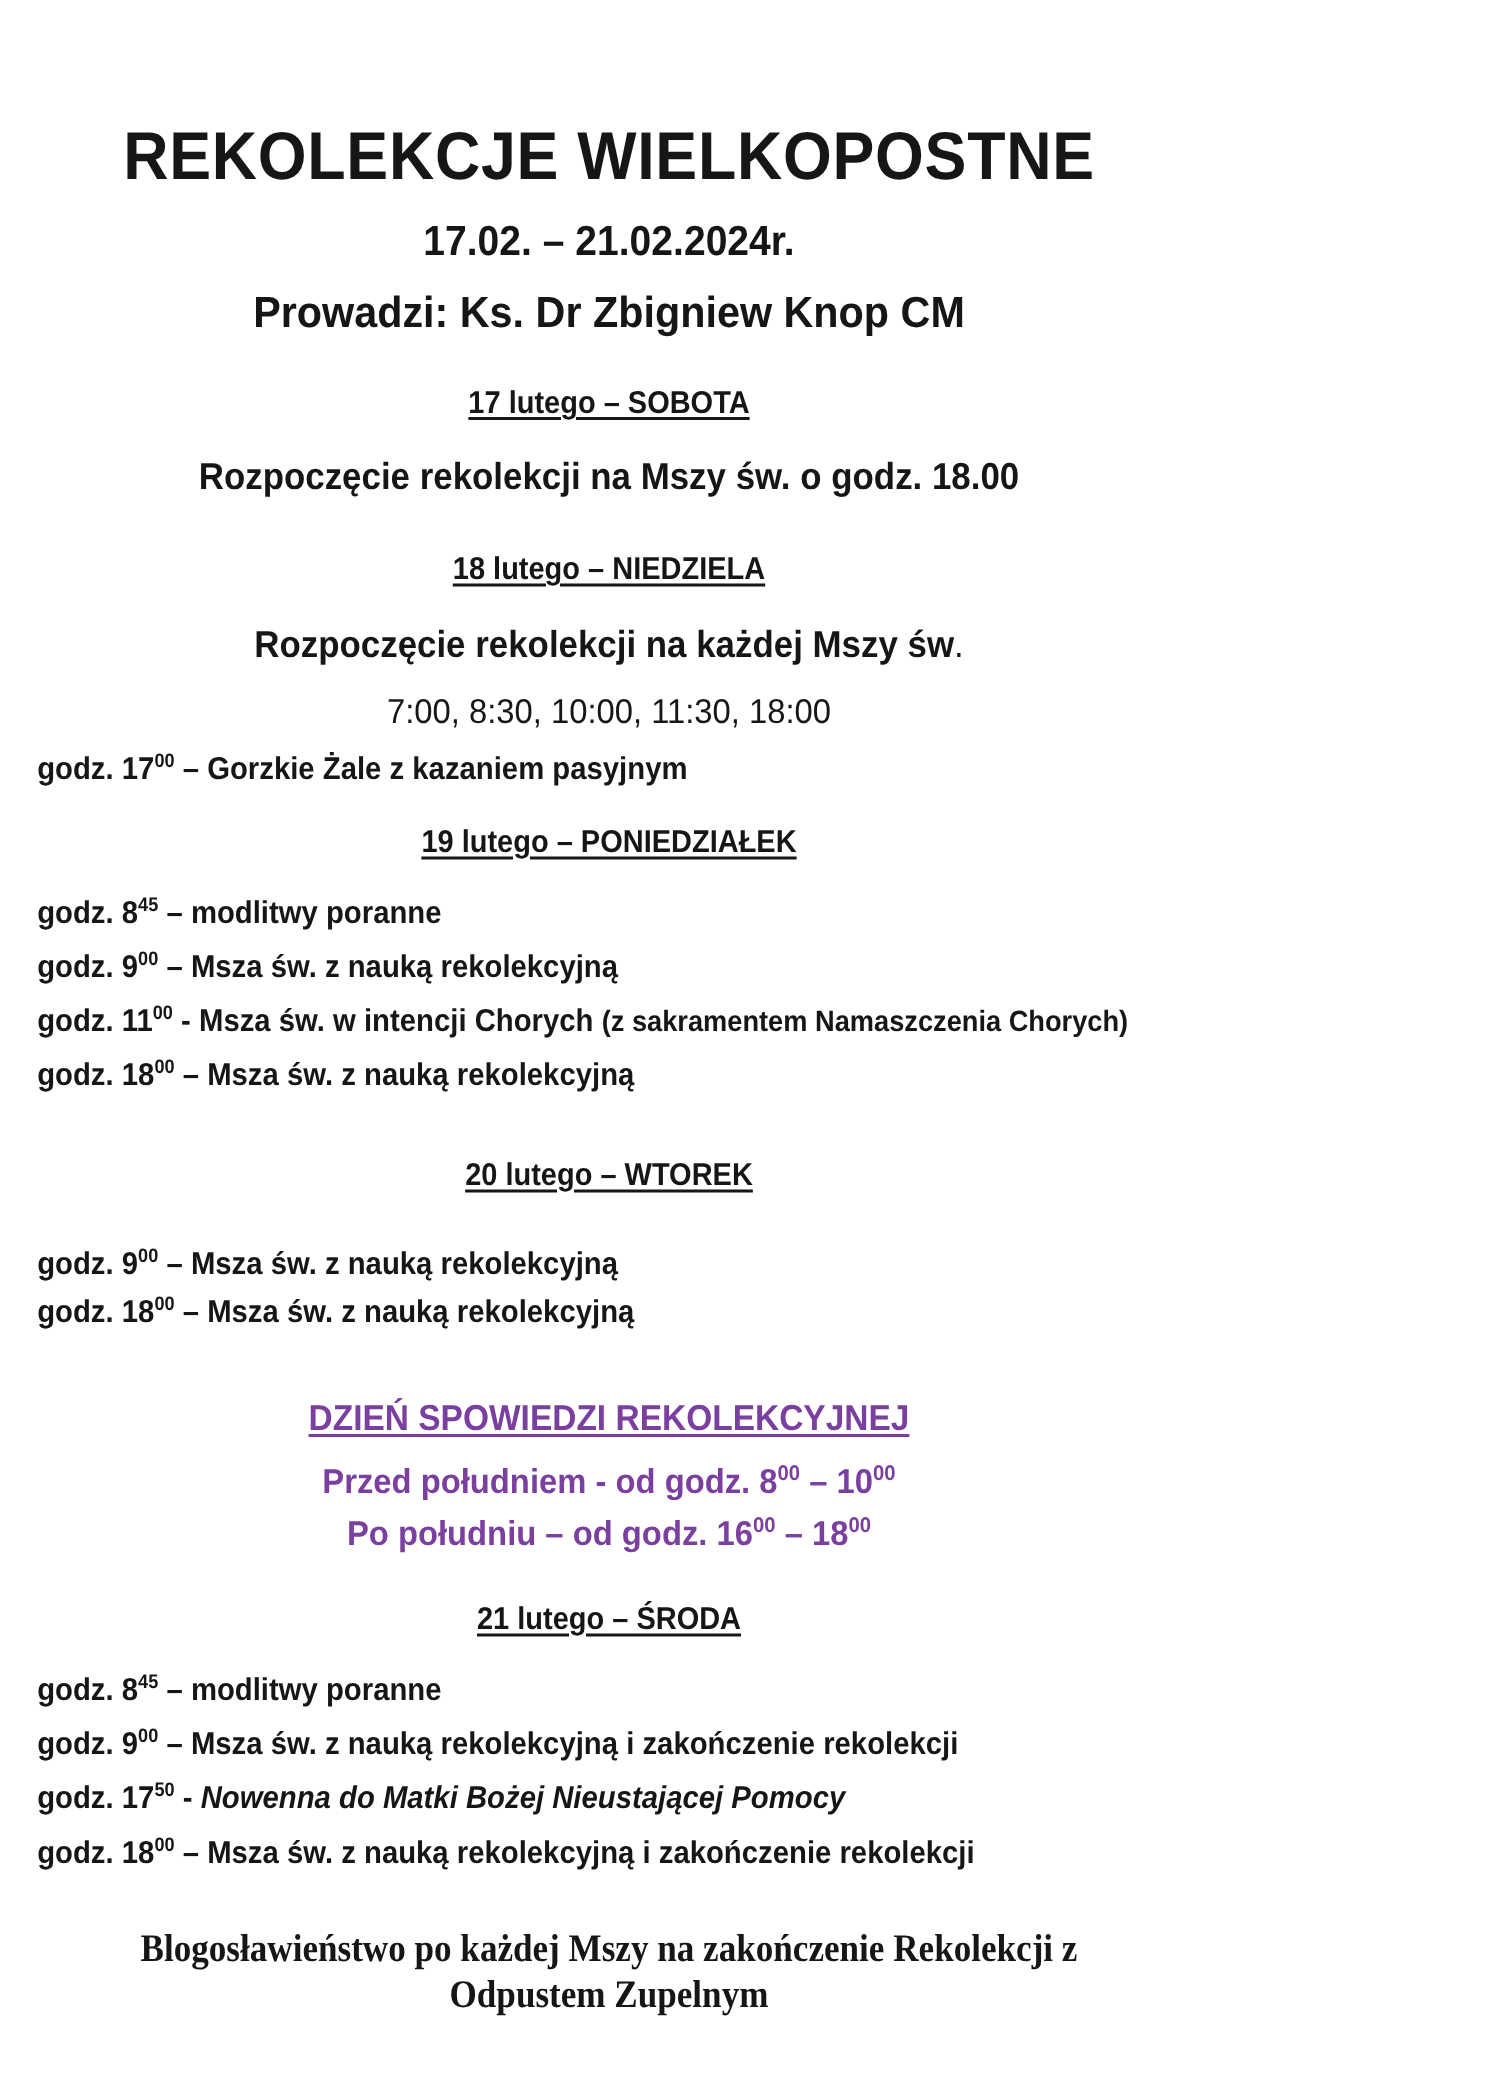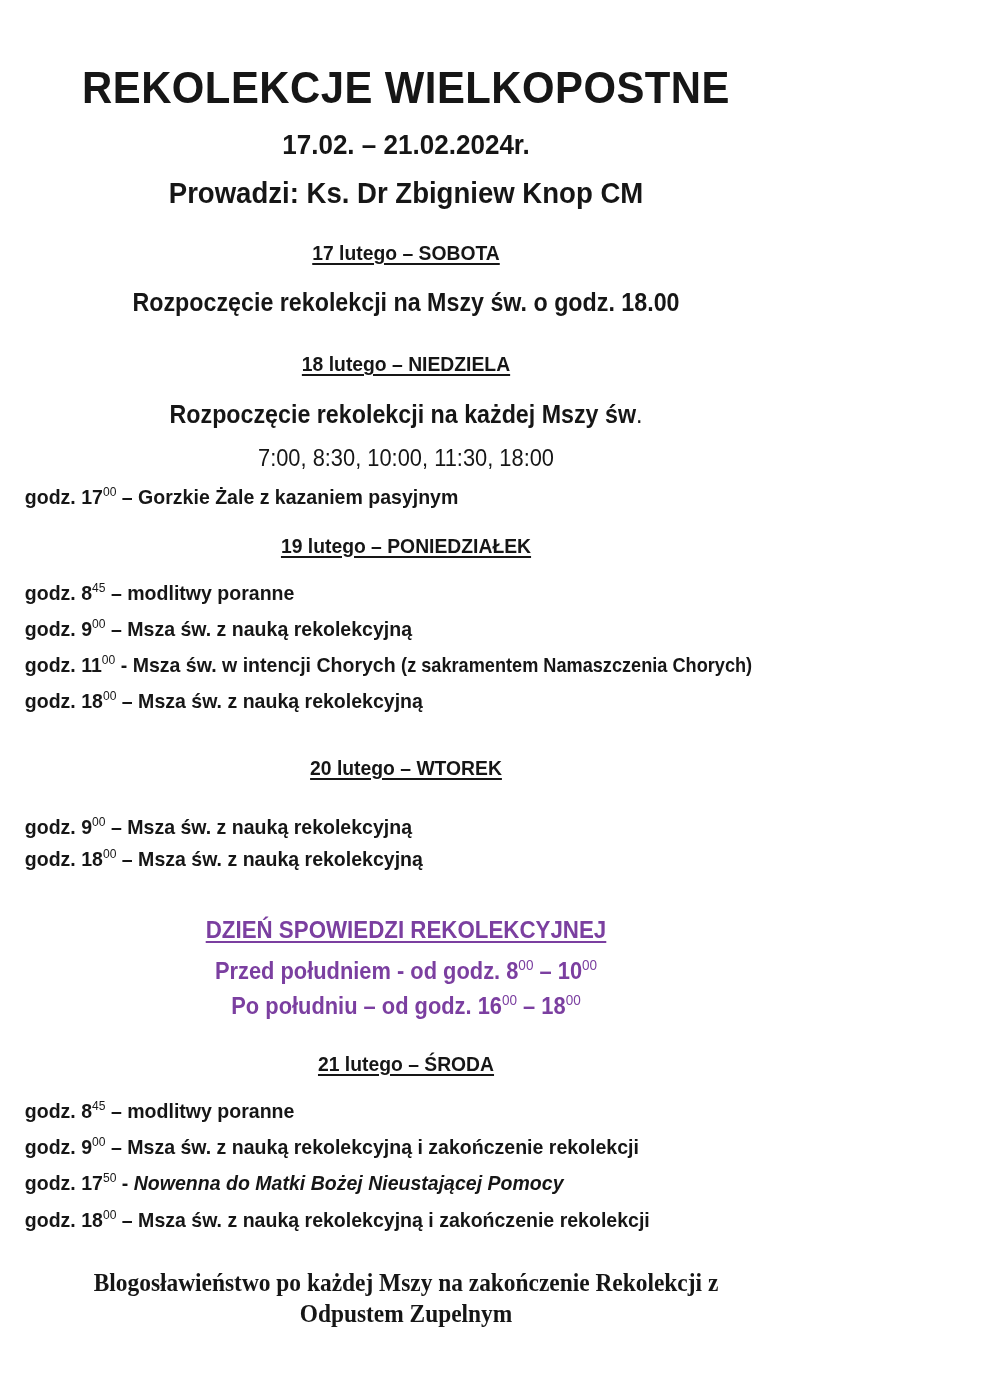--- a/index.html
+++ b/index.html
@@ -15,29 +15,29 @@
     font-family: "Liberation Sans", sans-serif;
     color: #161616;
     overflow: hidden;
   }
 
   .page {
     width: 812px;
     height: 1382px;
     position: relative;
     box-sizing: border-box;
-    padding: 0 22px;
+    padding: 16px 22px;
     background: #ffffff;
   }
 
   sup {
     font-size: 0.62em;
     vertical-align: super;
     line-height: 0;
-    font-weight: normal;
+    font-weight: bold;
   }
 
   
   .title-main {
     font-size: 45px;
     font-weight: bold;
     letter-spacing: 0.5px;
     text-align: center;
     margin: 0;
     padding-top: 64px;

